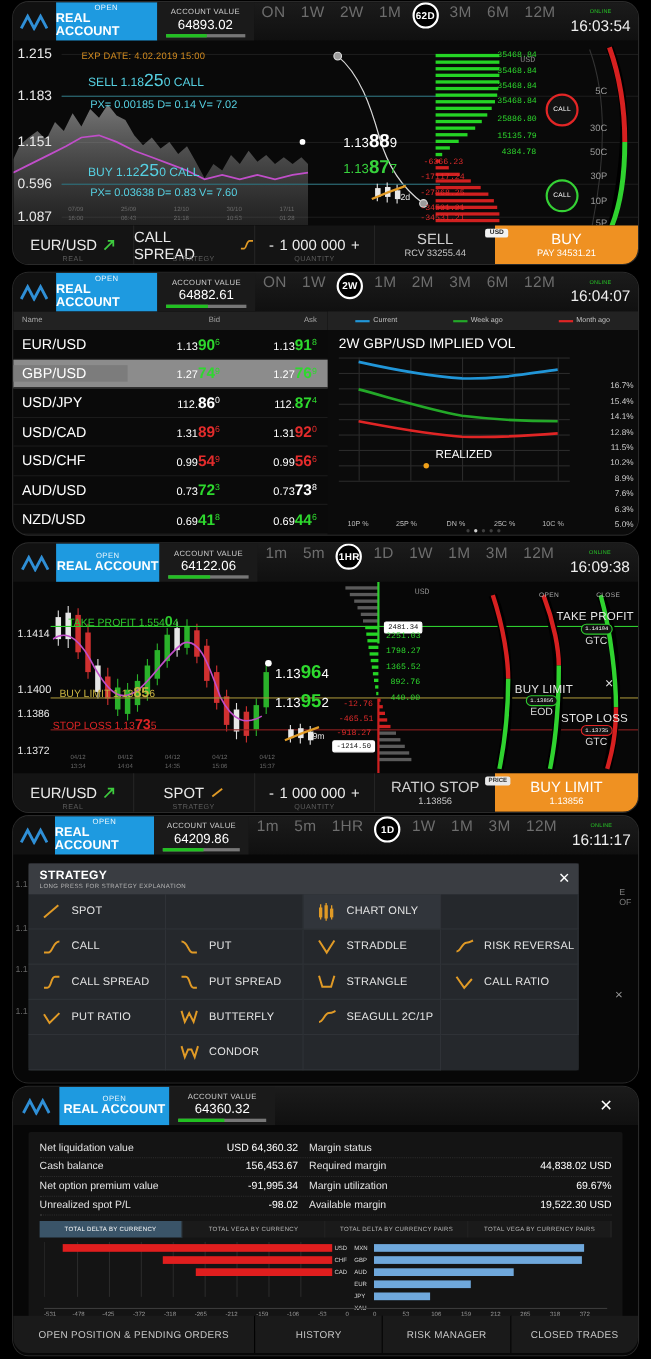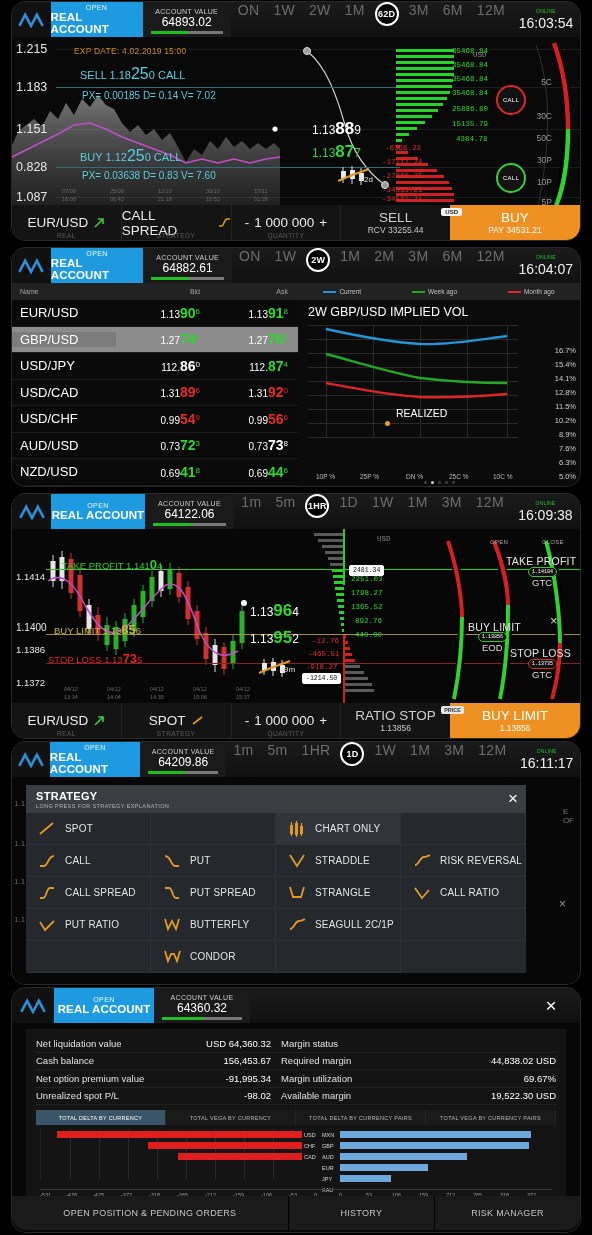--- a/index.html
+++ b/index.html
@@ -225,21 +225,21 @@
       <circle cx="118" cy="148" r="3.5" fill="#9c9c9c" stroke="#ddd" stroke-width="1"></circle>
       <circle cx="8" cy="92" r="2.6" fill="#fff"></circle>
     </svg>
 
     <div class="hline" style="left:44px;right:180px;top:50px"></div>
     <div class="hline" style="left:44px;right:180px;top:130px"></div>
 
     <div class="yax" style="top:5px">1.215</div>
     <div class="yax" style="top:43px">1.183</div>
     <div class="yax" style="top:85px">1.151</div>
-    <div class="yax" style="top:123px">0.828</div>
+    <div class="yax" style="top:123px">0.596</div>
     <div class="yax" style="top:153px">1.087</div>
 
     <div class="lbl expd" style="left:62px;top:9px">EXP DATE: 4.02.2019 15:00</div>
     <div class="lbl sellbl" style="left:68px;top:28px">
       <span>SELL 1.18</span><b>25</b><span>0 CALL</span>
     </div>
     <div class="lbl sellbl" style="left:70px;top:53px;font-size:10px">PX= 0.00185 D= 0.14 V= 7.02</div>
     <div class="lbl sellbl" style="left:68px;top:110px">
       <span>BUY 1.12</span><b>25</b><span>0 CALL</span>
     </div>
@@ -604,21 +604,21 @@
       </g>
       <path d="M0,34 C14,24 26,36 38,60 C52,84 62,92 78,80 C92,68 104,48 118,38 C132,32 140,52 152,86 C164,110 176,112 190,104" stroke="#c04ec9" stroke-width="1.5" fill="none"></path>
       <circle cx="196" cy="56" r="3" fill="#fff"></circle>
     </svg>
 
     <div class="ordline" style="left:34px;right:0;top:40px;background:#2ecc2e"></div>
     <div class="ordline" style="left:34px;right:0;top:105px;background:#a39038"></div>
     <div class="ordline" style="left:34px;right:0;top:134px;background:#8e2020"></div>
 
     <div class="ordlbl" style="left:50px;top:28px;color:#2ecc2e">
-      <span>TAKE PROFIT 1.141</span><b>0</b><span>4</span>
+      <span>TAKE PROFIT 1.554</span><b>0</b><span>4</span>
     </div>
     <div class="ordlbl" style="left:42px;top:93px;color:#c9b341">
       <span>BUY LIMIT 1.13</span><b>85</b><span>6</span>
     </div>
     <div class="ordlbl" style="left:36px;top:122px;color:#e02525">
       <span>STOP LOSS 1.13</span><b>73</b><span>5</span>
     </div>
 
     <div class="bigq" style="left:238px;top:72px">
       <span>1.13</span><b class="g">96</b><span>4</span>
@@ -1028,13 +1028,14 @@
         <i style="width:3px;height:3px;border-radius:50%;background:#3f3f3f;display:block"></i>
       </div>
     </div>
   </div>
 </div>
 
 <div class="bottabs">
   <div class="btab wide">OPEN POSITION &amp; PENDING ORDERS</div>
   <div class="btab">HISTORY</div>
   <div class="btab">RISK MANAGER</div>
+  <div class="btab">CLOSED TRADES</div>
 </div>
 
 </body></html>

